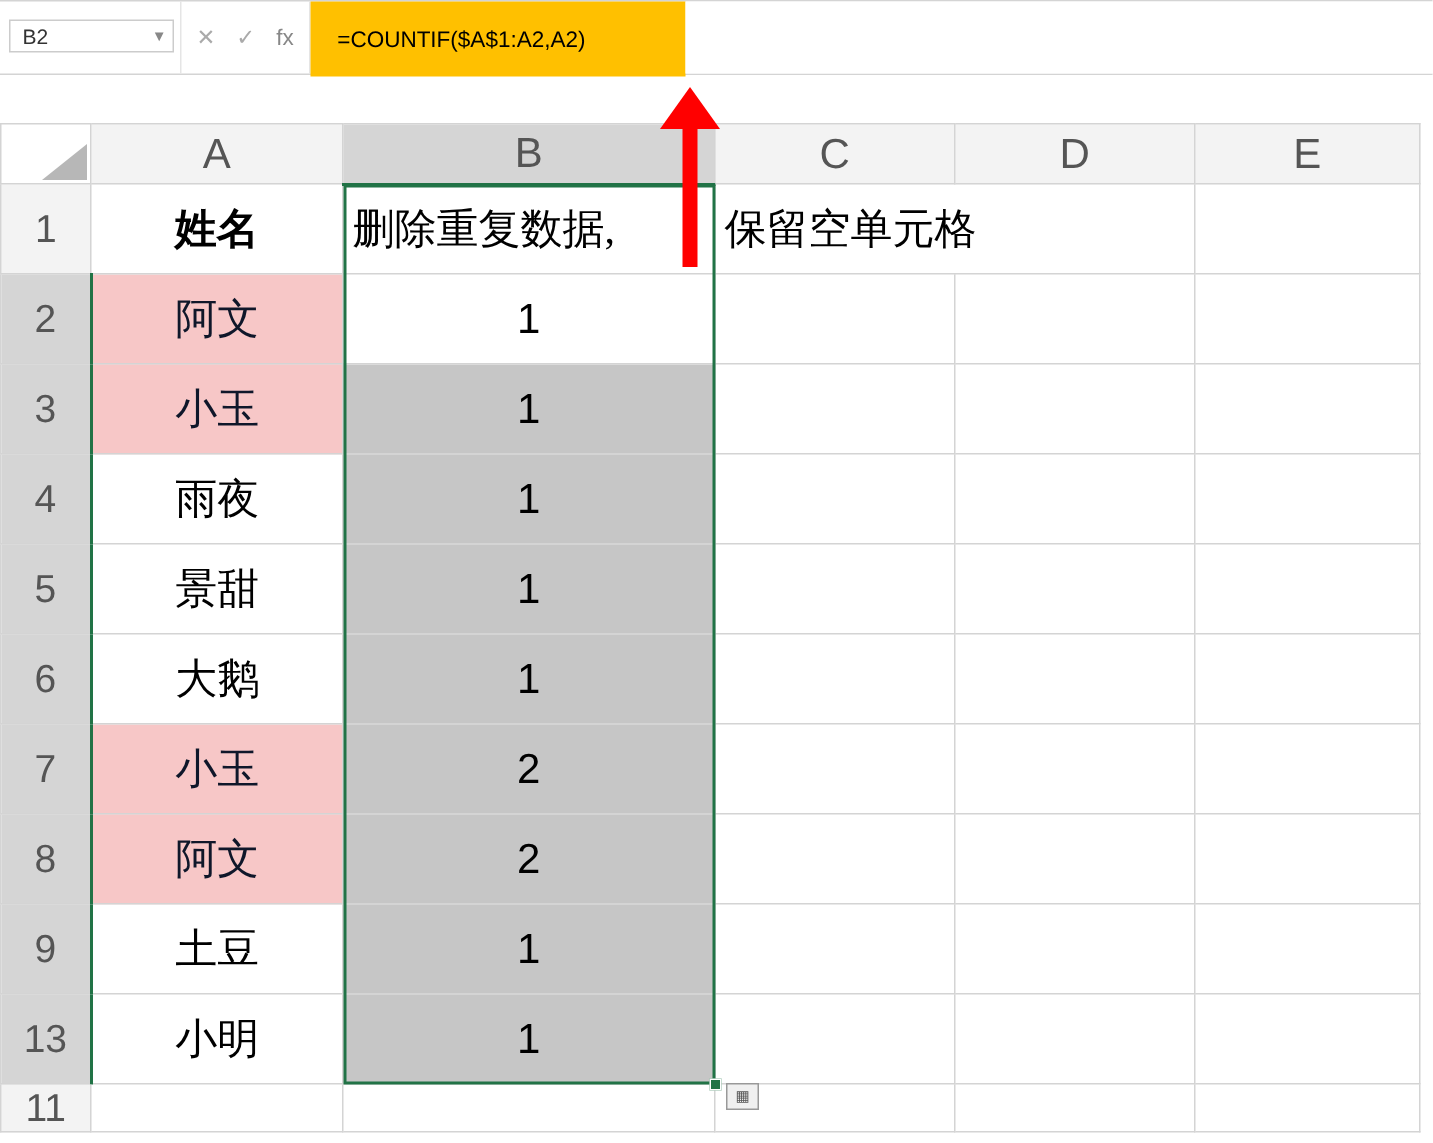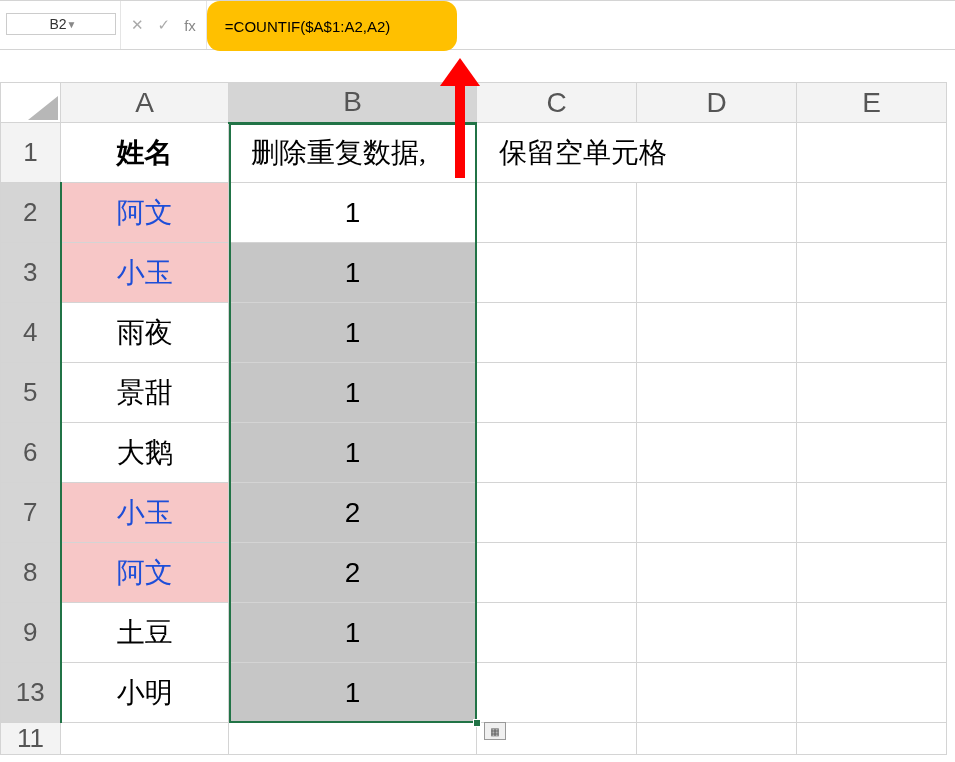--- a/index.html
+++ b/index.html
@@ -18,21 +18,21 @@
     border-bottom: 1px solid #d4d4d4;
     height: 50px;
     background: #fff;
     position: relative;
   }
   .name-box {
     width: 110px;
     border: 1px solid #ccc;
     display: flex;
     align-items: center;
-    justify-content: center;
+    justify-content: space-between;
     padding: 0 4px 0 8px;
     font-size: 14px;
     color: #333;
     margin: 12px 4px 14px 6px;
     height: 22px;
     background: #fff;
   }
   .name-box-drop {
     color: #888;
     font-size: 10px;
@@ -52,21 +52,20 @@
     flex: 1;
     background: #ffc000;
     display: flex;
     align-items: center;
     padding-left: 18px;
     font-size: 15px;
     color: #000;
     width: 250px;
     flex: none;
     height: 50px;
-    border-radius: 13px;
   }
   .formula-rest {
     flex:1;
     background:#fff;
   }
 
   
   .grid {
     position: relative;
     margin-top: 32px;
@@ -117,29 +116,29 @@
   }
   .row-header.active {
     background: #d5d5d5;
     border-right: 2px solid #217346;
   }
   td.cell {
     font-size: 28px;
     color: #000;
     background: #fff;
     height: 60px;
-    padding: 0 22px;
+    padding: 0 6px;
     white-space: nowrap;
   }
   .col-A { width: 168px; }
   .col-B { width: 248px; }
   .col-C { width: 160px; }
   .col-D { width: 160px; }
   .col-E { width: 150px; }
-  td.red-text { color: #1d4ed8; }
+  td.red-text { color: #0f172a; }
   td.pink-bg { background: #f7c7c7; }
   td.bold { font-weight: bold; }
   td.sel { background: #c6c6c6; }
   td.left { text-align: left; font-family: Liberation Serif, serif; }
 
   
   .selection-border {
     position: absolute;
     border: 2px solid #217346;
     pointer-events: none;

